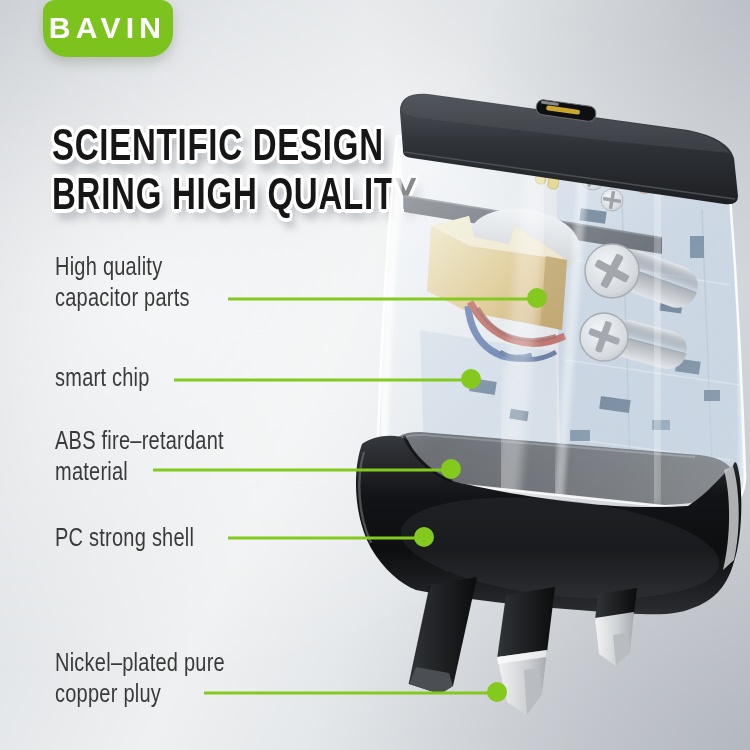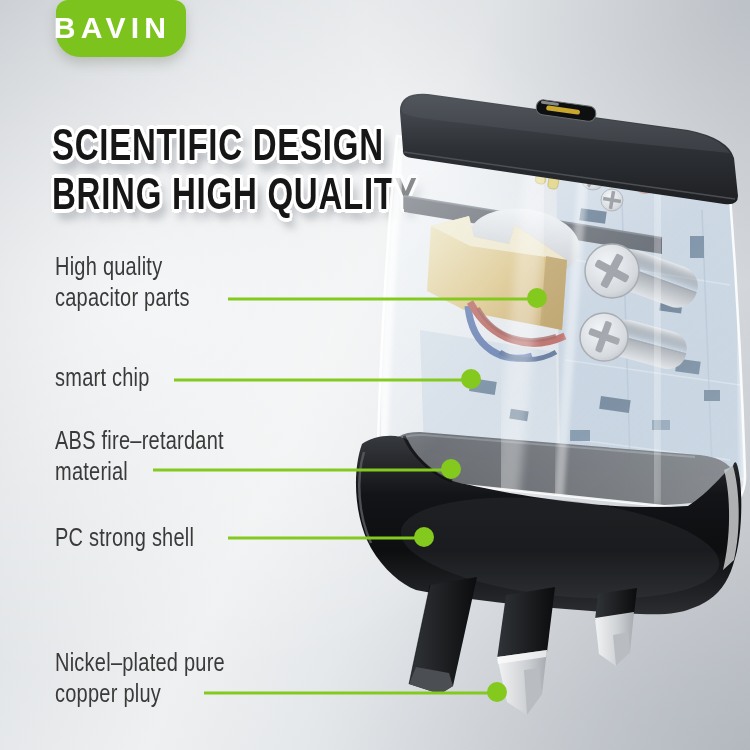--- a/index.html
+++ b/index.html
@@ -9,23 +9,23 @@
   }
   .canvas{
     position:relative;width:750px;height:750px;overflow:hidden;
     background:
       radial-gradient(900px 700px at 18% 40%, rgba(255,255,255,.65), rgba(255,255,255,0) 55%),
       radial-gradient(700px 520px at 100% 0%, rgba(148,154,163,.45), rgba(148,154,163,0) 55%),
       radial-gradient(800px 500px at 100% 100%, rgba(148,154,163,.35), rgba(148,154,163,0) 55%),
       linear-gradient(115deg,#c6cacf 0%,#dfe2e5 22%,#eef0f1 45%,#e3e6e9 62%,#ced2d7 85%,#c4c8cd 100%);
   }
   .logo{
-    position:absolute;left:56px;top:0;width:130px;height:57px;z-index:5;
+    position:absolute;left:43px;top:0;width:130px;height:57px;z-index:5;
     background:#7cc41d;border-radius:12px 12px 24px 24px;
-    display:flex;align-items:center;justify-content:flex-start;
+    display:flex;align-items:center;justify-content:center;
     box-shadow:0 6px 12px rgba(120,128,112,.35);
   }
   .logo span{
     color:#fff;font-weight:bold;font-size:29px;letter-spacing:5px;
     transform:scaleX(1.04);transform-origin:center;
   }
   .title{
     position:absolute;left:52px;top:120px;z-index:1;
     font-weight:bold;font-size:44px;line-height:49px;letter-spacing:1px;
     color:#161616;white-space:nowrap;

